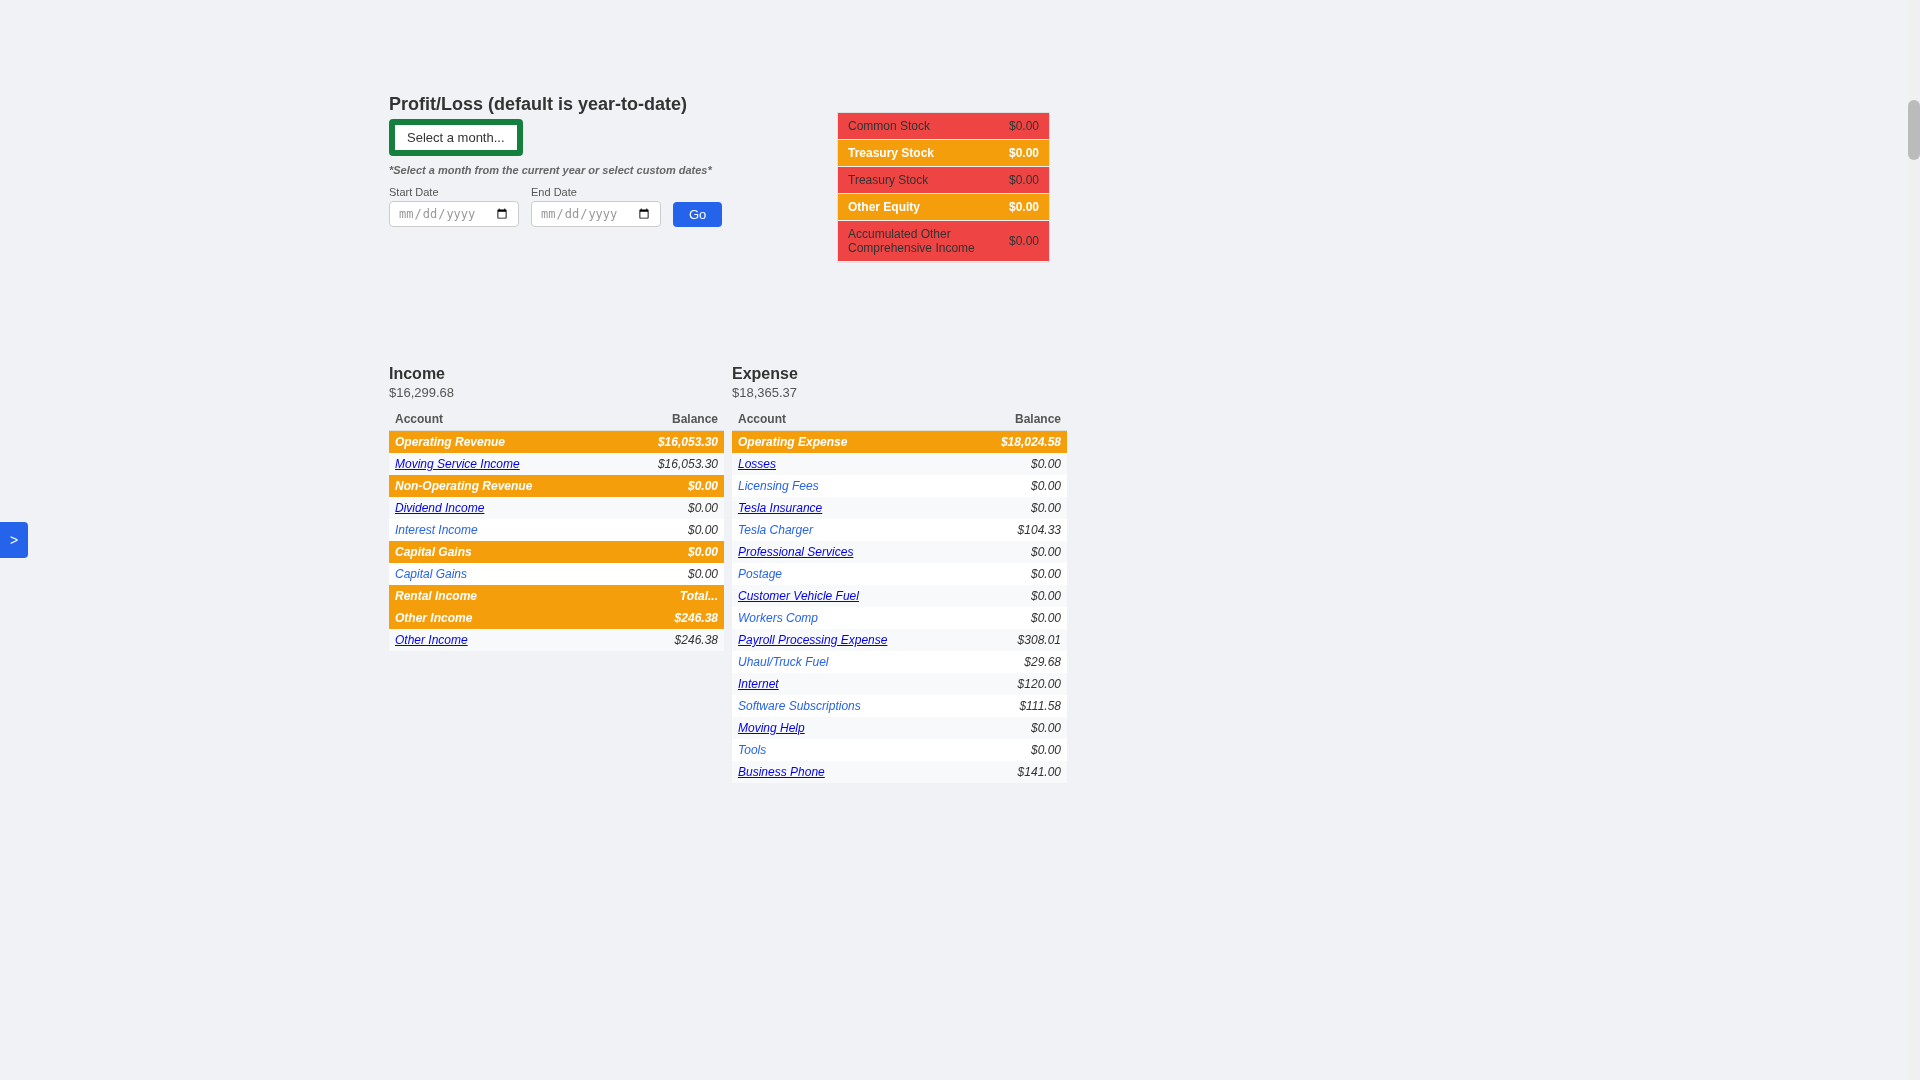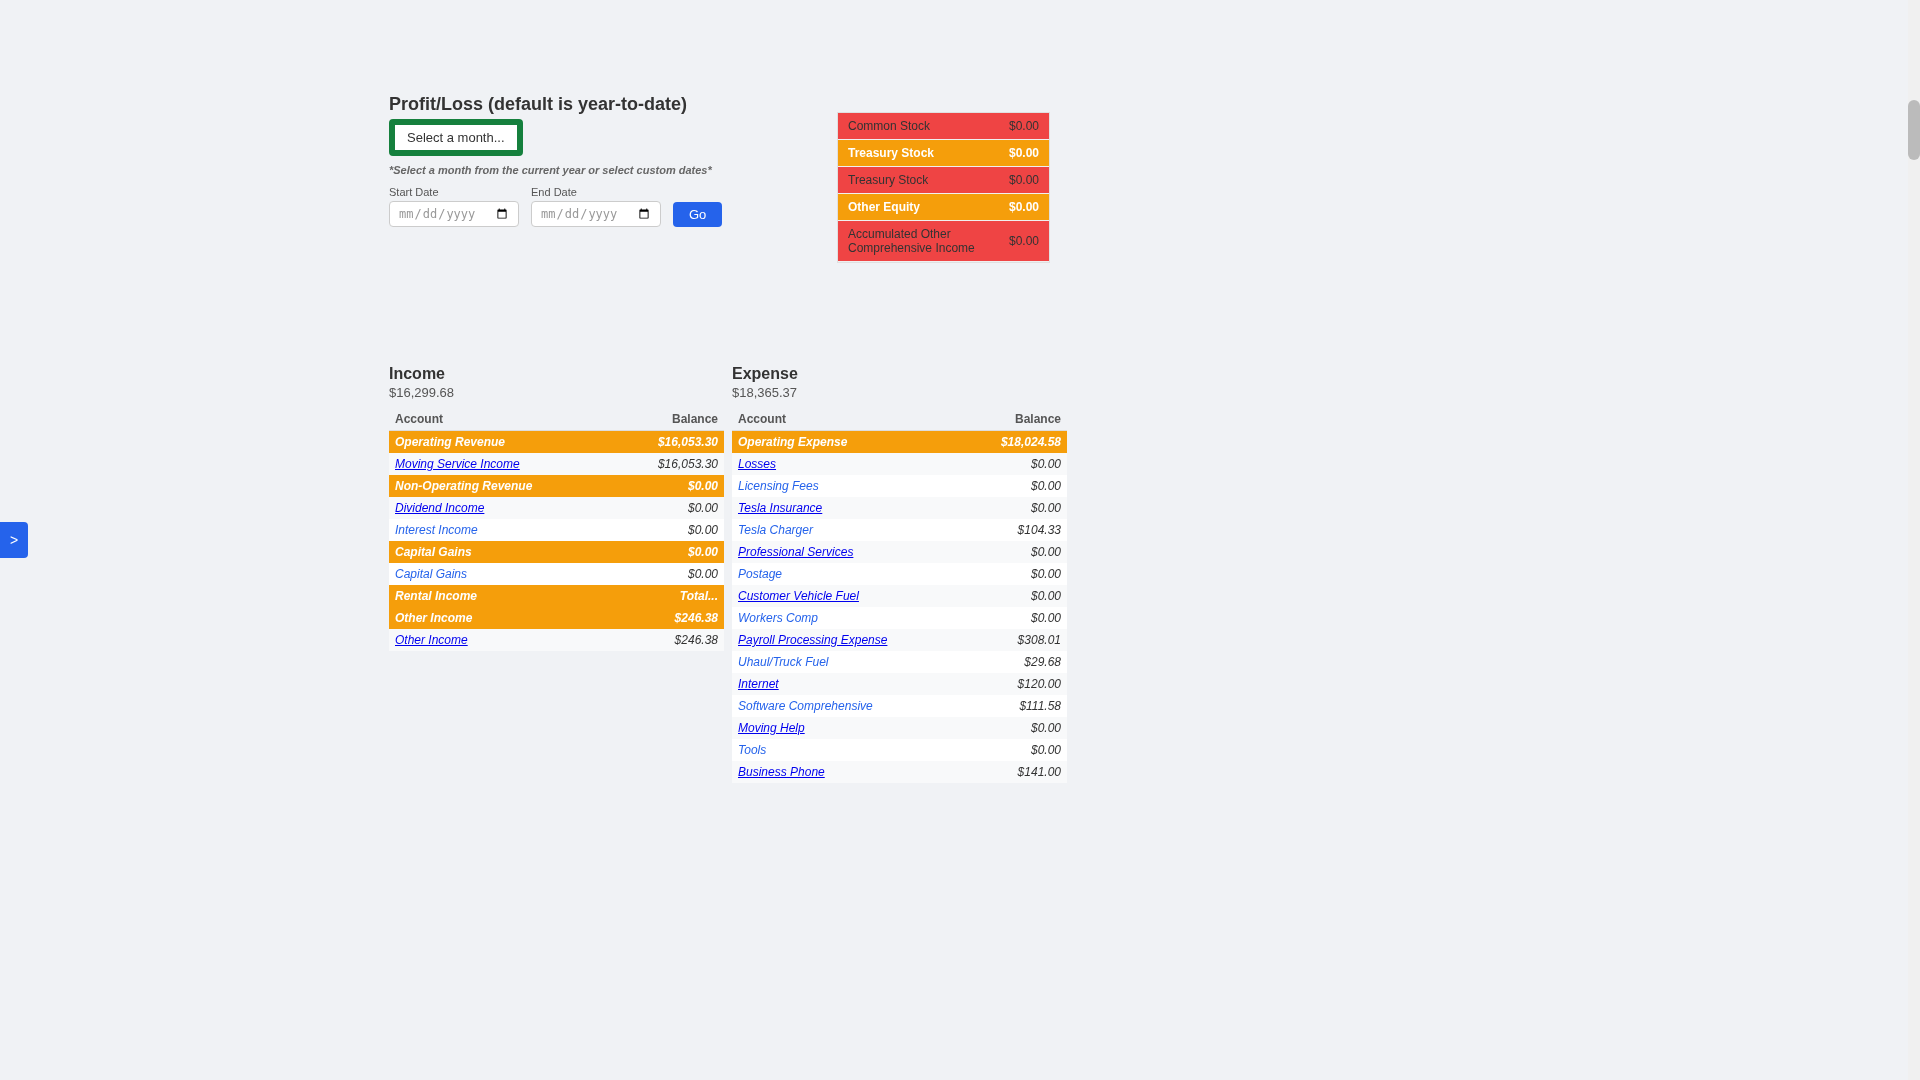--- a/index.html
+++ b/index.html
@@ -359,21 +359,21 @@
             </tr>
             <tr class="row-normal">
               <td><a href="#">Uhaul/Truck Fuel</a></td>
               <td class="right">$29.68</td>
             </tr>
             <tr class="row-alt">
               <td><a href="#">Internet</a></td>
               <td class="right">$120.00</td>
             </tr>
             <tr class="row-normal">
-              <td><a href="#">Software Comprehensive</a></td>
+              <td><a href="#">Software Subscriptions</a></td>
               <td class="right">$111.58</td>
             </tr>
             <tr class="row-alt">
               <td><a href="#">Moving Help</a></td>
               <td class="right">$0.00</td>
             </tr>
             <tr class="row-normal">
               <td><a href="#">Tools</a></td>
               <td class="right">$0.00</td>
             </tr>

